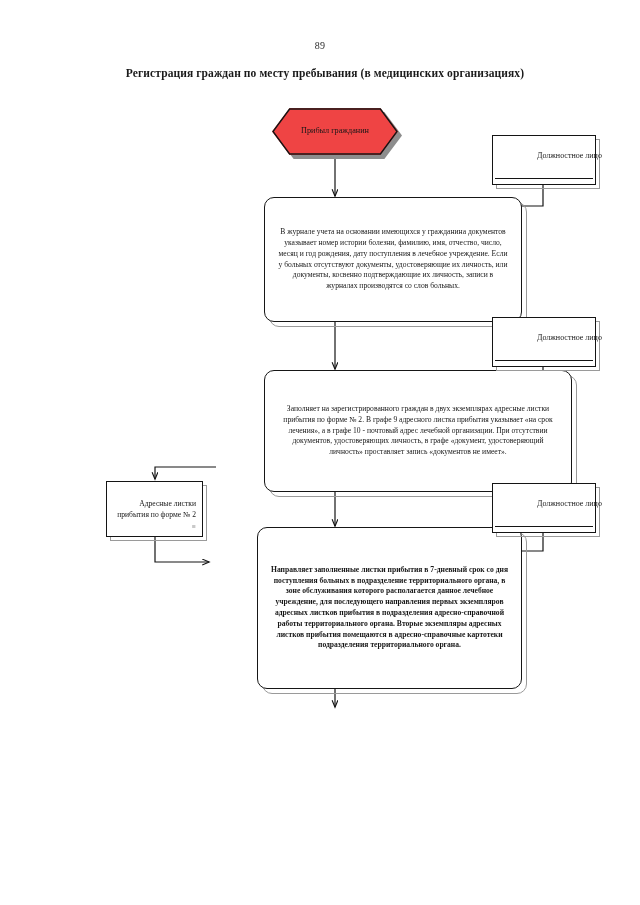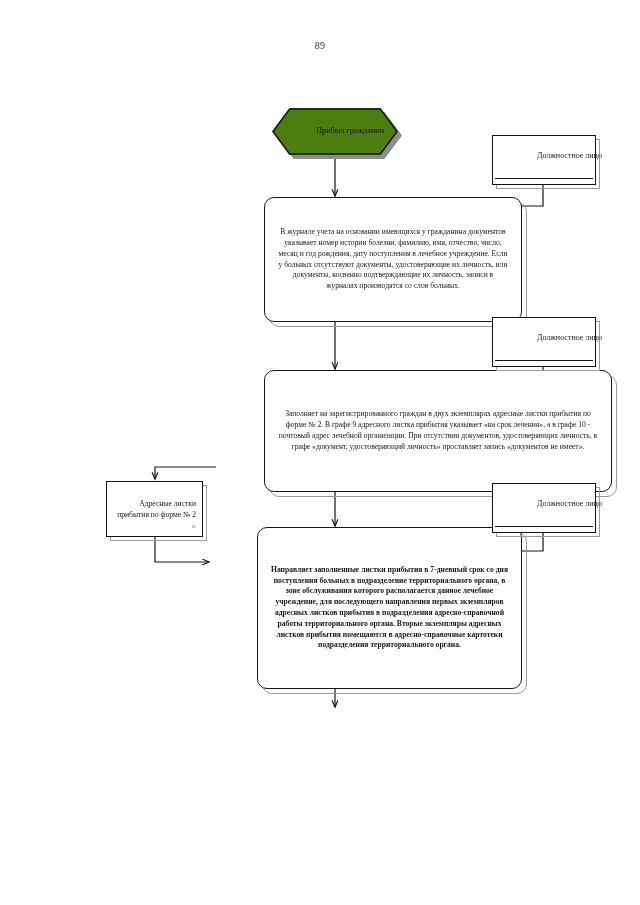--- a/index.html
+++ b/index.html
@@ -62,26 +62,26 @@
     left: 4px; top: 4px;
     width: 100%; height: 100%;
     background: #8d8d8d;
     clip-path: polygon(14% 0%, 86% 0%, 100% 50%, 86% 100%, 14% 100%, 0% 50%);
     z-index: 0;
   }
   .terminator {
     position: absolute;
     left: 0; top: 0;
     width: 100%; height: 100%;
-    background: #4d7c0f;
+    background: #ef4444;
     clip-path: polygon(14% 0%, 86% 0%, 100% 50%, 86% 100%, 14% 100%, 0% 50%);
     z-index: 1;
     display: flex;
     align-items: center;
-    justify-content: flex-end;
+    justify-content: center;
   }
   .terminator-border {
     position: absolute;
     left: 0; top: 0;
     width: 100%; height: 100%;
     z-index: 2;
   }
   .terminator-label {
     position: relative;
     z-index: 3;
@@ -195,20 +195,21 @@
     color: #2b2b2b;
     line-height: 1;
   }
 </style>
 </head>
 <body>
 
 <div id="page">
 
   <div id="page-number">89</div>
+  <div id="doc-title">Регистрация граждан по месту пребывания (в медицинских организациях)</div>
 
   <svg id="connectors" viewBox="0 0 640 905" width="640" height="905">
     <defs>
       <marker id="arr" markerWidth="9" markerHeight="9" refX="7.2" refY="3.2" orient="auto" markerUnits="userSpaceOnUse">
         <path d="M0.4,0.3 L7.4,3.2 L0.4,6.1" fill="none" stroke="#141414" stroke-width="1.1"></path>
       </marker>
     </defs>
 
     <g stroke="#141414" stroke-width="1.2" fill="none">
 
@@ -242,21 +243,21 @@
     </svg>
   </div>
 
   <div class="process-wrap" style="left:216px; top:197px; width:258px; height:125px;">
     <div class="process-shadow"></div>
     <div class="process">
       <div class="process-label">В журнале учета на основании имеющихся у гражданина документов указывает номер истории болезни, фамилию, имя, отчество, число, месяц и год рождения, дату поступления в лечебное учреждение. Если у больных отсутствуют документы, удостоверяющие их личность, или документы, косвенно подтверждающие их личность, записи в журналах производятся со слов больных.</div>
     </div>
   </div>
 
-  <div class="process-wrap" style="left:216px; top:370px; width:308px; height:122px;padding-left:40px;">
+  <div class="process-wrap" style="left:216px; top:370px; width:308px; height:122px;">
     <div class="process-shadow"></div>
     <div class="process">
       <div class="process-label">Заполняет на зарегистрированного граждан в двух экземплярах адресные листки прибытия по форме № 2. В графе 9 адресного листка прибытия указывает «на срок лечения», а в графе 10 - почтовый адрес лечебной организации. При отсутствии документов, удостоверяющих личность, в графе «документ, удостоверяющий личность» проставляет запись «документов не имеет».</div>
     </div>
   </div>
 
   <div class="process-wrap" style="left:209px; top:527px; width:265px; height:162px;font-weight:bold;">
     <div class="process-shadow"></div>
     <div class="process">
       <div class="process-label">Направляет заполненные листки прибытия в 7-дневный срок со дня поступления больных  в подразделение территориального органа, в зоне обслуживания которого располагается данное лечебное учреждение, для последующего направления первых экземпляров адресных листков прибытия в подразделения адресно-справочной работы территориального органа. Вторые экземпляры адресных листков прибытия помещаются в адресно-справочные картотеки подразделения территориального органа.</div>

